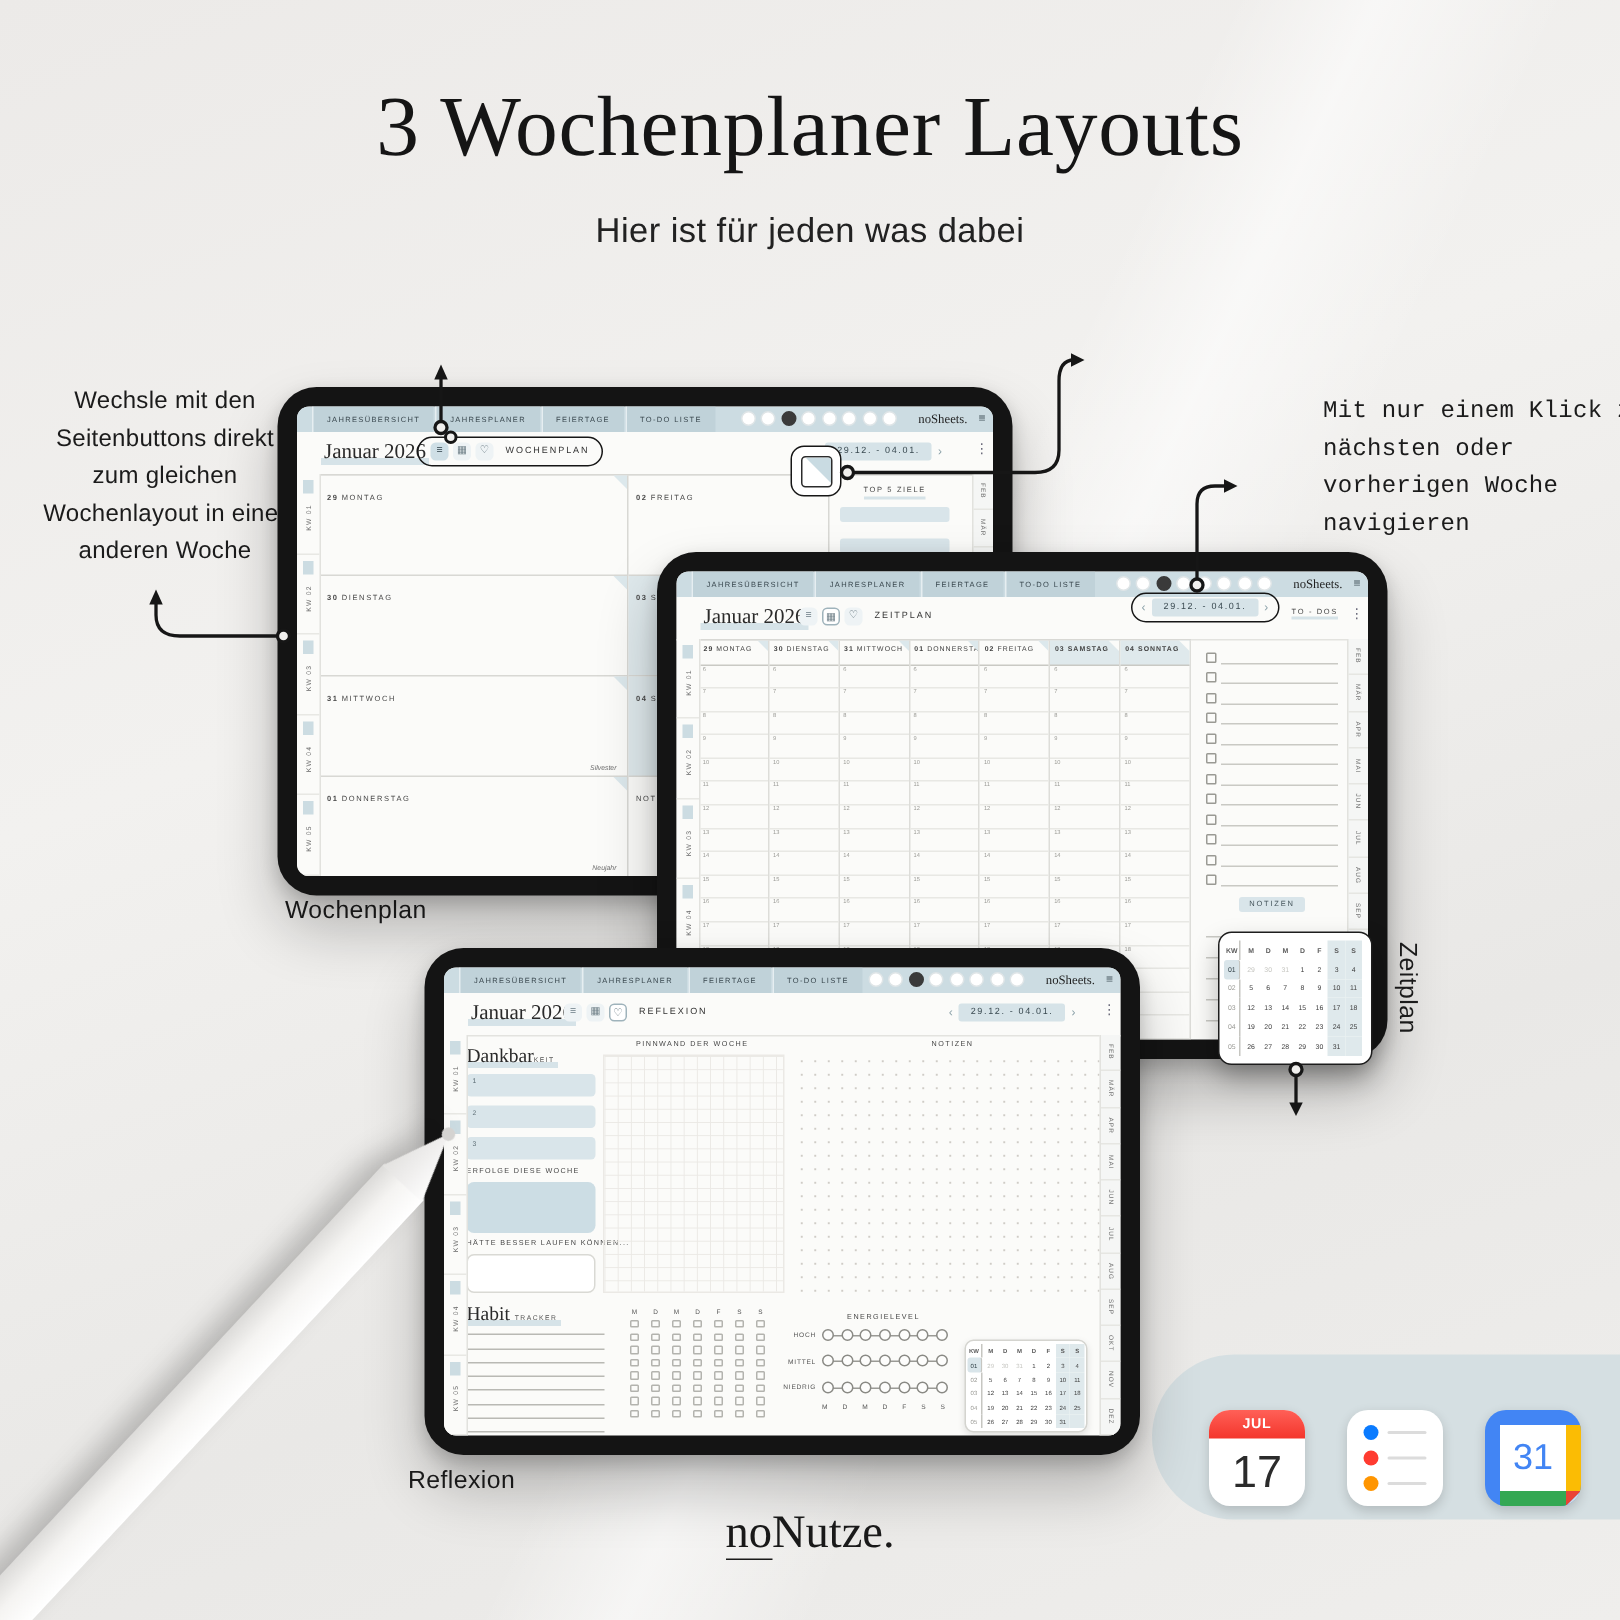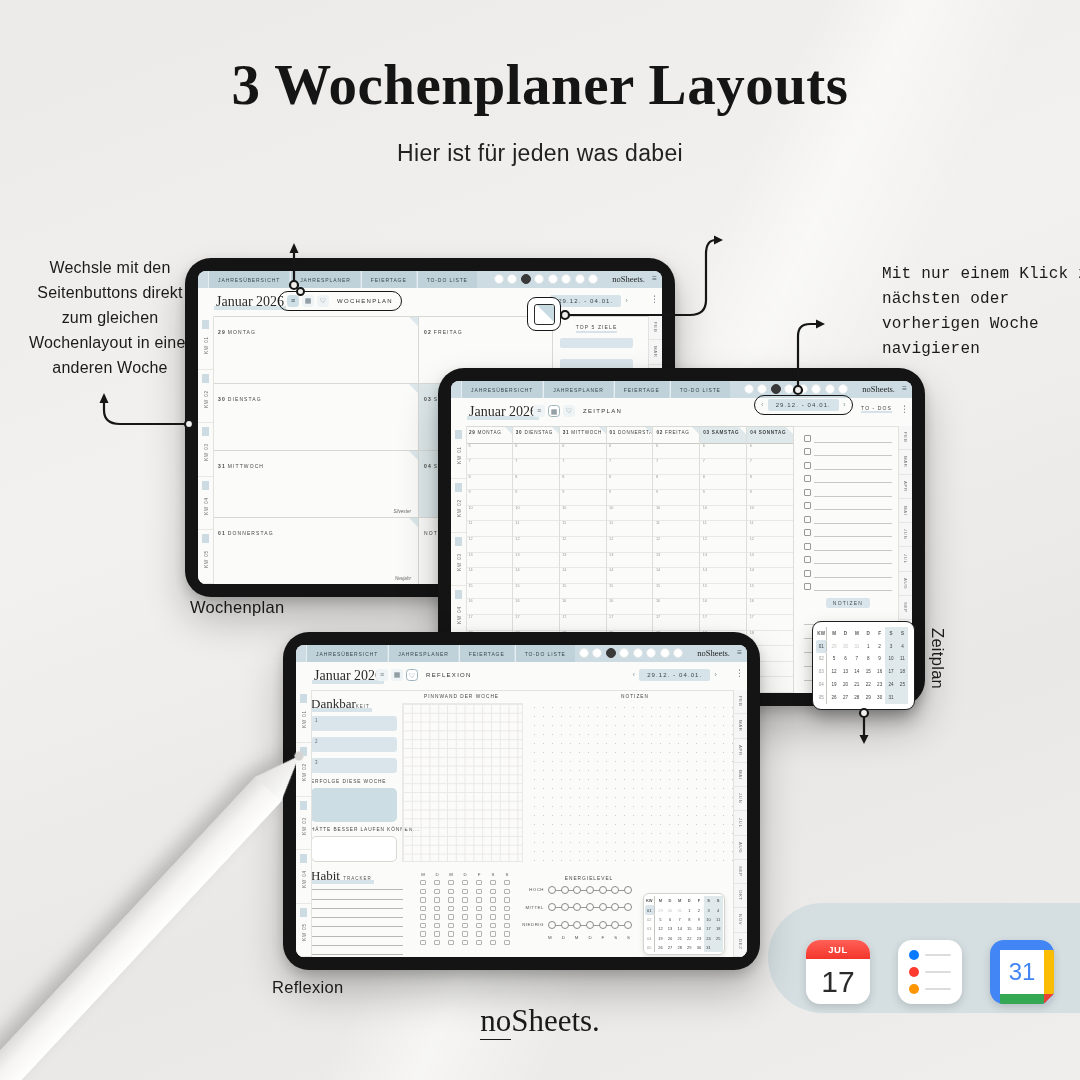--- a/index.html
+++ b/index.html
@@ -3,21 +3,21 @@
 <meta charset="utf-8">
 <style>
   html,body{margin:0;padding:0;background:#e8e7e5;}
   #stage{position:relative;width:1080px;height:1080px;margin:0 auto;overflow:hidden;
     background:linear-gradient(115deg, rgba(255,255,255,0) 52%, rgba(255,255,255,.55) 58%, rgba(255,255,255,0) 66%),
                linear-gradient(160deg,#eceae8 0%,#f2f1ef 38%,#e9e8e6 70%,#efeeec 100%);
     font-family:"Liberation Sans",sans-serif;color:#1d1d1d;}
   .serif{font-family:"Liberation Serif","DejaVu Serif",serif;}
 
   
-  .title{position:absolute;left:0;right:0;top:52px;text-align:center;font-size:57px;letter-spacing:.5px;color:#151515;font-weight:700;}
+  .title{position:absolute;left:0;right:0;top:52px;text-align:center;font-size:57px;letter-spacing:.5px;color:#151515;font-weight:400;}
   .subtitle{position:absolute;left:0;right:0;top:140px;text-align:center;font-size:23px;color:#222;font-weight:400;letter-spacing:.3px;}
 
   
   .ann{position:absolute;font-size:16px;line-height:1.56;color:#1b1b1b;white-space:pre-line;letter-spacing:.2px;}
   #ann-top{left:243px;top:188px;width:480px;}
   #ann-left{left:20px;top:256px;width:180px;text-align:center;}
   #ann-callink{left:723px;top:204px;width:340px;}
   #ann-weeknav{left:882px;top:262px;width:230px;font-family:Liberation Mono, monospace;}
   #ann-minical{left:848px;top:746px;width:230px;}
   #ann-shortcuts{left:815px;top:850px;width:260px;text-align:center;font-size:18px;line-height:1.6;}
@@ -1063,21 +1063,21 @@
     <div class="appicon" id="ic-g">
       <div class="g-yellow"></div>
       <div class="g-green"></div>
       <div class="g-white">31</div>
       <div class="g-red"></div>
       <div class="g-cut"></div>
     </div>
   </div>
 
   <div class="footer-logo serif">
-    <span class="u">no</span><span>Sheets.</span>
+    <span class="u">no</span><span>Nutze.</span>
   </div>
 
   <svg id="svg-ann" width="1080" height="1080" viewBox="0 0 1080 1080">
     <g fill="none" stroke="#161616" stroke-width="2.2" stroke-linecap="round">
       <path d="M294,281 V252"></path>
       <path d="M569,315 H690 Q706,315 706,300 V254 Q706,240 716,240"></path>
       <path d="M798,386 V336 Q798,324 810,324 H818"></path>
       <path d="M185,424 H120 Q104,424 104,410 V402"></path>
       <path d="M864,717 V736"></path>
     </g>

